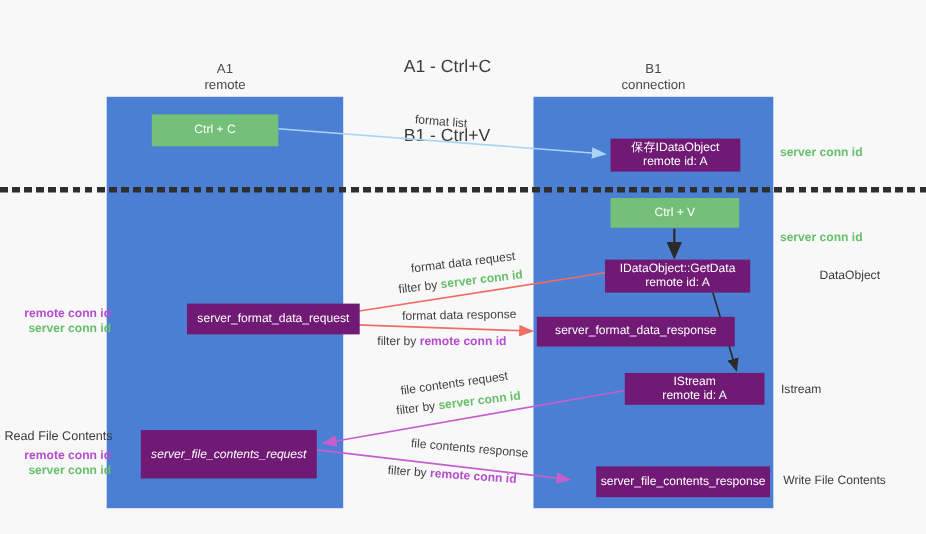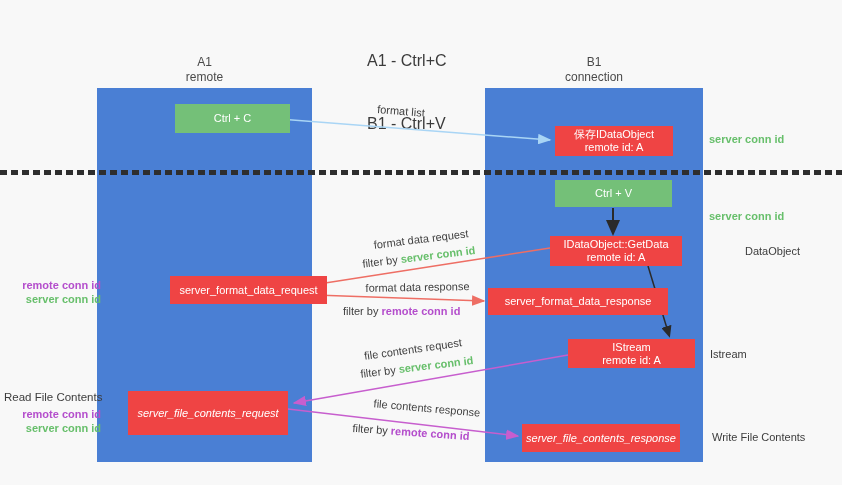--- a/index.html
+++ b/index.html
@@ -5,21 +5,21 @@
   html,body{margin:0;padding:0;}
   body{background:#f8f8f8;font-family:"Liberation Sans",sans-serif;}
   #stage{position:relative;width:842px;height:485px;background:#f8f8f8;overflow:hidden;}
   .abs{position:absolute;}
   .title{font-size:16px;color:#3b3b3b;line-height:21px;white-space:pre;}
   .col-header{font-size:12px;color:#4a4a4a;text-align:center;line-height:15px;}
   .column{background:#4a7fd4;}
   .node{display:flex;flex-direction:column;align-items:center;justify-content:center;
         color:#ffffff;font-size:11px;line-height:13px;text-align:center;white-space:nowrap;}
   .green-btn{background:#74c078;}
-  .orange-box{background:#ef4444;align-items:center;}
+  .orange-box{background:#701a75;align-items:center;}
   .side-label{font-size:11px;white-space:nowrap;}
   .green-t{color:#67bf6b;font-weight:bold;}
   .purple-t{color:#b44ecc;font-weight:bold;}
   .dark-t{color:#3c3c3c;}
   .arrow-label{font-size:11px;color:#3f3f3f;white-space:nowrap;text-align:center;}
   .right-align{text-align:right;line-height:14px;}
   .dotted-line{background:repeating-linear-gradient(90deg,#2e2e2e 0 7px,transparent 7px 11px);}
   svg.overlay{position:absolute;left:0;top:0;pointer-events:none;}
 </style>
 </head>
@@ -63,21 +63,21 @@
     </defs>
     <line x1="253" y1="117" x2="550" y2="140" stroke-width="1.5" marker-end="url(#ah-blue)" stroke="#a9d5f5"></line>
     <line x1="613" y1="208" x2="613" y2="232" stroke-width="2" marker-end="url(#ah-black)" stroke="#2a2a2a"></line>
     <line x1="550" y1="248" x2="293" y2="288" stroke-width="1.5" marker-end="url(#ah-red)" stroke="#ee6e64"></line>
     <line x1="287" y1="294" x2="484" y2="301" stroke-width="1.5" marker-end="url(#ah-red)" stroke="#ee6e64"></line>
     <line x1="648" y1="266" x2="669" y2="335" stroke-width="1.5" marker-end="url(#ah-black)" stroke="#2a2a2a"></line>
     <line x1="568" y1="355" x2="294" y2="403" stroke-width="1.5" marker-end="url(#ah-magenta)" stroke="#c75ece"></line>
     <line x1="288" y1="409" x2="518" y2="436" stroke-width="1.5" marker-end="url(#ah-magenta)" stroke="#c75ece"></line>
   </svg>
 
-  <div class="abs node green-btn" style="left:138px;top:104px;width:115px;height:29px;margin-left:37px;">
+  <div class="abs node green-btn" style="left:138px;top:104px;width:115px;height:29px;">
     <span>Ctrl + C</span>
   </div>
 
   <div class="abs node orange-box" style="left:555px;top:126px;width:118px;height:30px;">
     <span>保存IDataObject</span>
     <span>remote id: A</span>
   </div>
 
   <div class="abs node green-btn" style="left:555px;top:180px;width:117px;height:27px;">
     <span>Ctrl + V</span>
@@ -98,21 +98,21 @@
 
   <div class="abs node orange-box" style="left:568px;top:339px;width:127px;height:29px;">
     <span>IStream</span>
     <span>remote id: A</span>
   </div>
 
   <div class="abs node orange-box" style="left:128px;top:391px;width:160px;height:44px;font-style:italic;">
     <span>server_file_contents_request</span>
   </div>
 
-  <div class="abs node orange-box" style="left:522px;top:424px;width:158px;height:28px;font-style:italic;">
+  <div class="abs node orange-box" style="left:542px;top:424px;width:158px;height:28px;">
     <span>server_file_contents_response</span>
   </div>
 
   <div class="abs side-label green-t" style="left:709px;top:133px;">server conn id</div>
   <div class="abs side-label green-t" style="left:709px;top:210px;">server conn id</div>
   <div class="abs side-label dark-t" style="left:710px;top:245px;padding-left:35px;">DataObject</div>
   <div class="abs side-label dark-t" style="left:710px;top:348px;">Istream</div>
   <div class="abs side-label dark-t" style="left:712px;top:431px;">Write File Contents</div>
 
   <div class="abs side-label right-align" style="left:0;top:278px;width:101px;">

